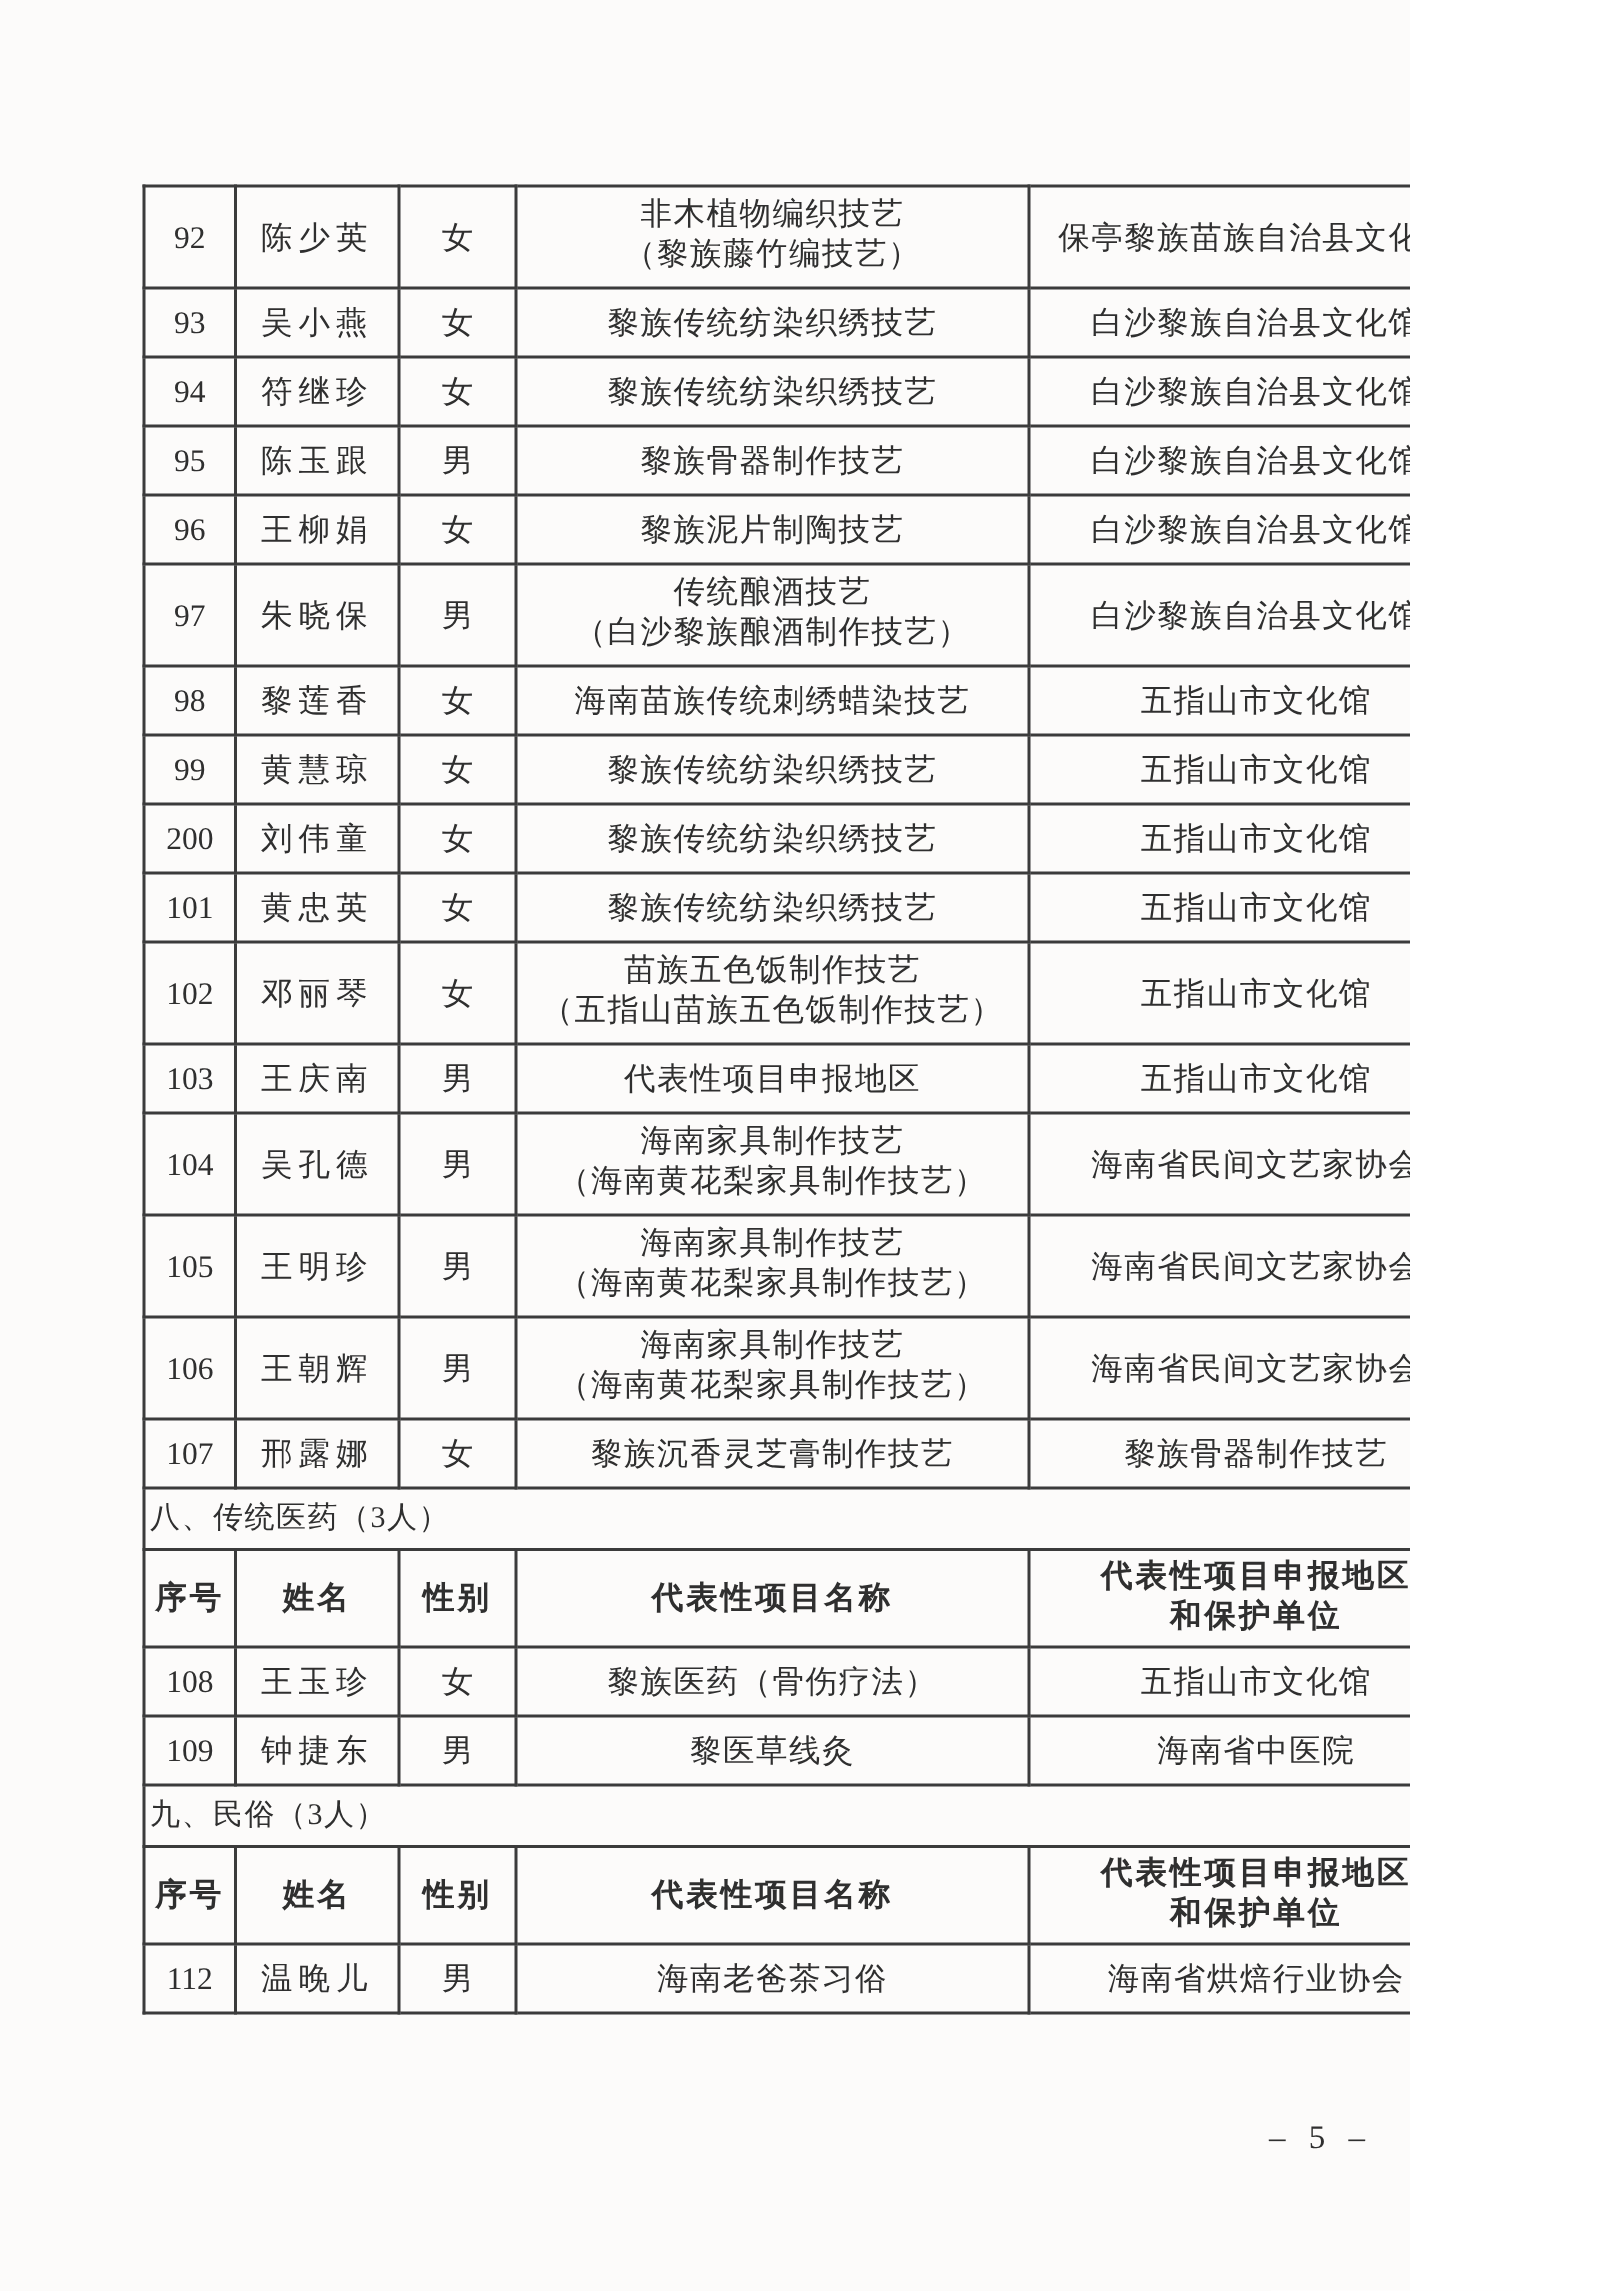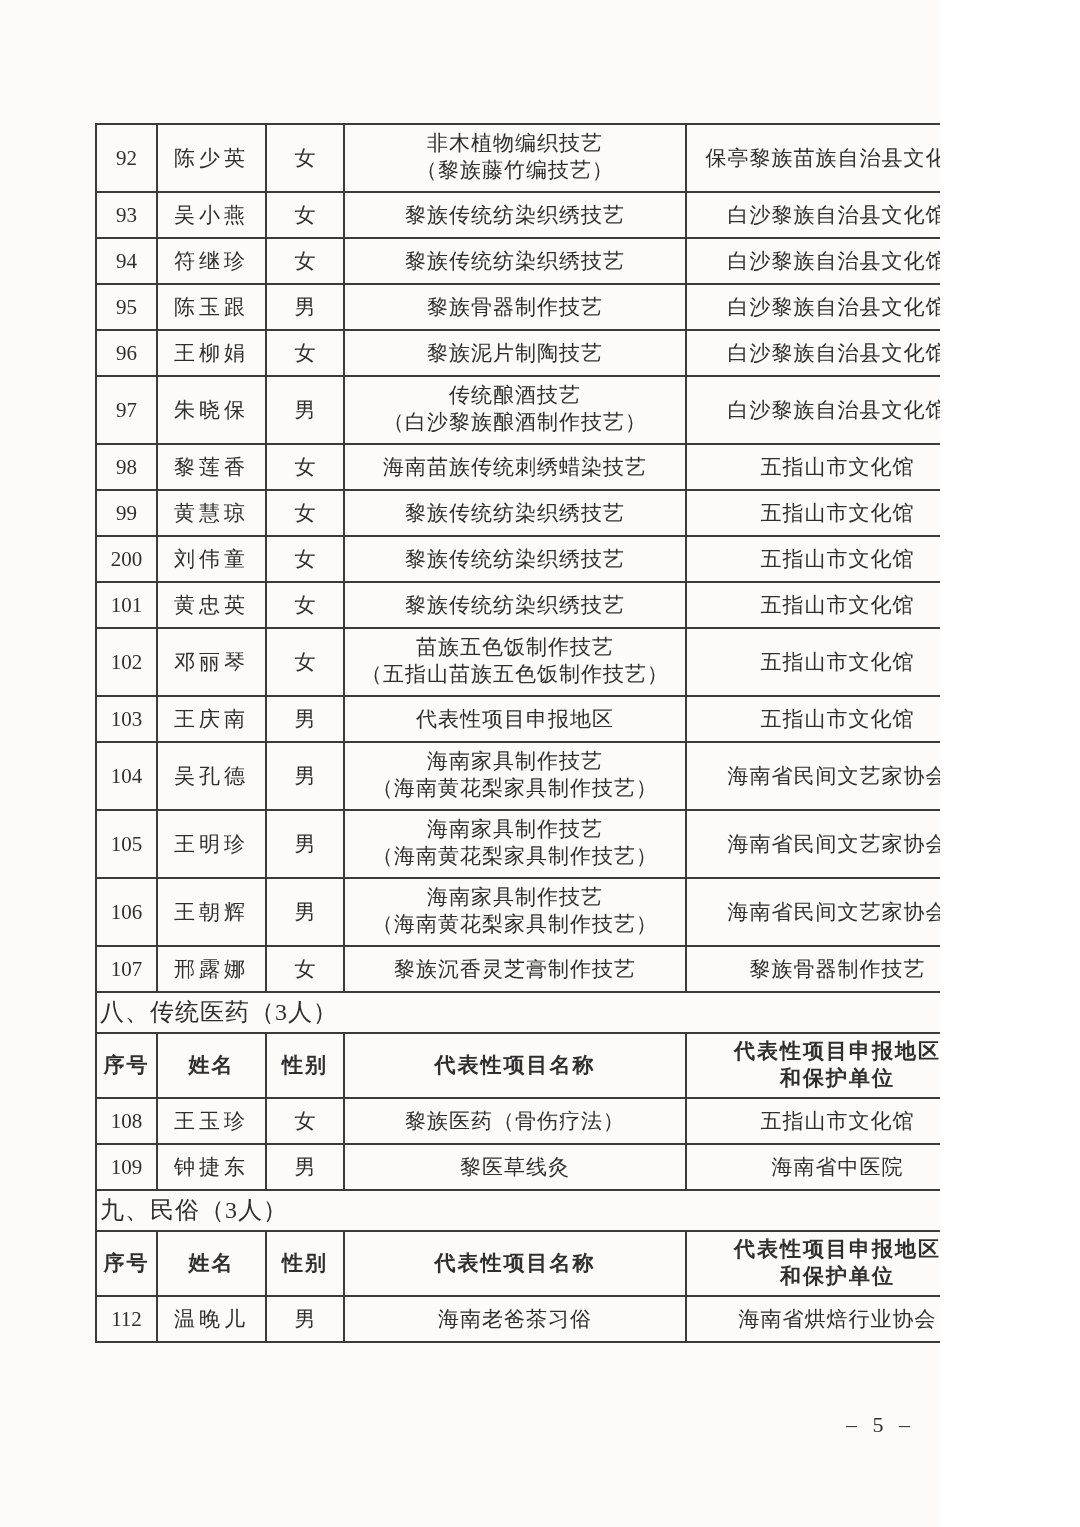--- a/index.html
+++ b/index.html
@@ -30,21 +30,21 @@
     padding: 2px 2px;
     overflow: hidden;
   }
   tr.r1 td { height: 40px; }
   tr.r2 td { height: 62px; }
   tr.header-row th { height: 59px; font-weight: bold; letter-spacing: 2px; }
   tr.section-row td {
     height: 35px;
     text-align: left;
     padding-left: 3px;
-    font-size: 24px;
+    font-size: 20px;
     letter-spacing: 1px;
   }
   .preline { white-space: pre-line; font-family: Liberation Mono, monospace; }
   .c-name { letter-spacing: 4px; border-radius: 19px; }
   .c-gender { letter-spacing: 0; }
   .c-project, .c-org { letter-spacing: 1px; }
   .page-number {
     position: absolute;
     top: 1412px;
     left: 846px;

